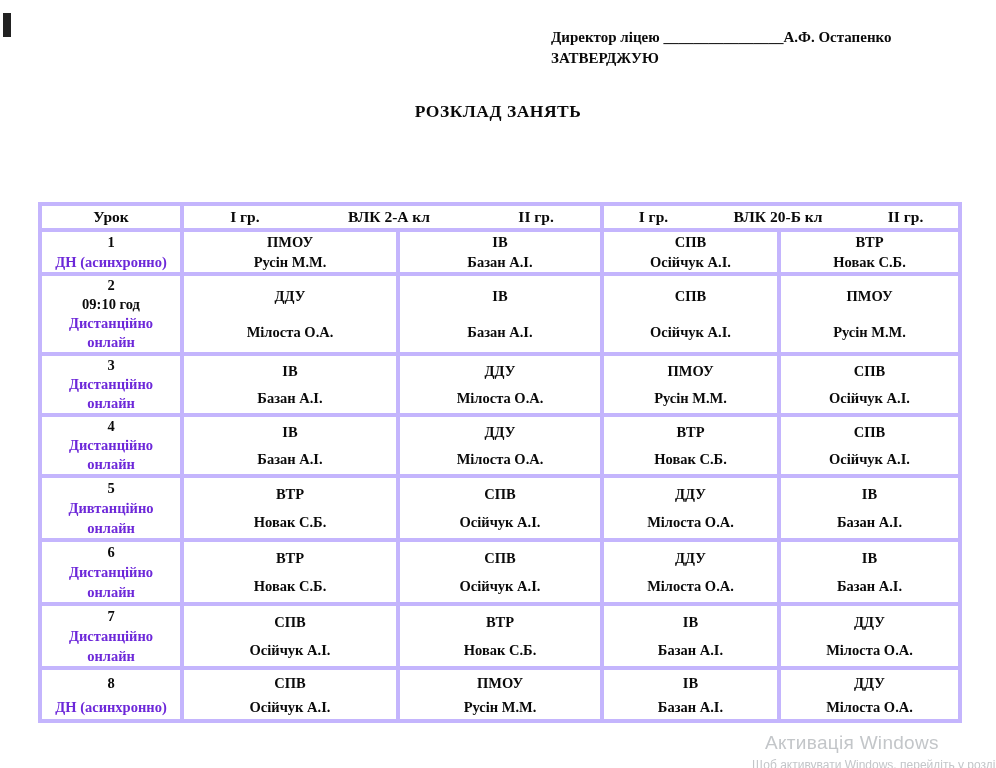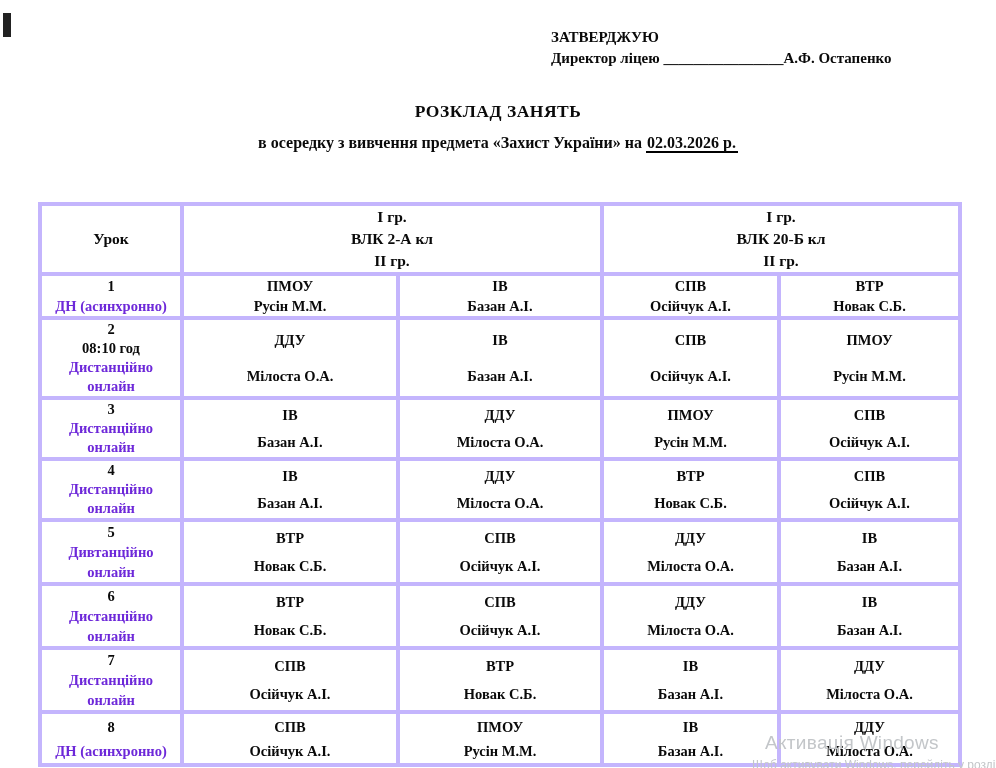--- a/index.html
+++ b/index.html
@@ -22,21 +22,21 @@
   .approval {
     position:absolute; left:551px; top:27px;
     font-size:15px; line-height:21px; white-space:nowrap;
   }
 
   
   .title-block {
     position:absolute; left:38px; top:100px; width:920px;
     text-align:center; font-size:16px; line-height:23px;
   }
-  .title-main { font-size:17.5px; letter-spacing:.5px; margin-bottom:8px; }
+  .title-main { font-size:17.5px; letter-spacing:.5px; margin-bottom:16px; }
   .date-underline { border-bottom:2px solid #000; padding:0 2px 0 1px; }
 
   
   table.schedule {
     position:absolute; left:38px; top:202px;
     width:920px; border-collapse:collapse; table-layout:fixed;
     text-align:center; font-size:14.5px;
   }
   table.schedule td { border:4px solid #c4b5fd; padding:0 2px; vertical-align:middle; }
 
@@ -44,45 +44,44 @@
   tr.r1 { height:42px; } tr.r1 td.cell { line-height:20px; } tr.r1 td.lesson { line-height:20px; }
   tr.r2 { height:78px; } tr.r2 td.cell { line-height:36px; } tr.r2 td.lesson { line-height:19px; }
   tr.r3, tr.r4 { height:58px; } tr.r3 td.cell, tr.r4 td.cell { line-height:27px; }
   tr.r3 td.lesson, tr.r4 td.lesson { line-height:19px; }
   tr.r5, tr.r6, tr.r7 { height:62px; } tr.r5 td.cell, tr.r6 td.cell, tr.r7 td.cell { line-height:28px; }
   tr.r5 td.lesson, tr.r6 td.lesson, tr.r7 td.lesson { line-height:20px; }
   tr.r8 { height:53px; } tr.r8 td.cell { line-height:24px; } tr.r8 td.lesson { line-height:24px; }
 
   .red { color:#6d28d9; }
 
-  .grp-head { display:flex; justify-content:space-around; align-items:center;flex-direction:column; }
+  .grp-head { display:flex; justify-content:space-around; align-items:center; }
   .grp-head span { white-space:nowrap; }
 
   
   .watermark {
     position:absolute; left:765px; top:731px;
     font-family:"Liberation Sans", "DejaVu Sans", sans-serif;
     font-weight:normal; color:#c3c6c9;
   }
   .watermark .wm-title { font-size:19px; line-height:24px; letter-spacing:.3px; }
   .watermark .wm-sub { font-size:12px; line-height:14px; margin-top:3px; margin-left:-13px; white-space:nowrap; }
 </style>
 </head>
 <body>
 
 <div class="corner-mark"></div>
 
 <div class="approval">
+  <div><span>Директор ліцею </span><span>________________</span><span>А.Ф. Остапенко</span></div>
   <div>ЗАТВЕРДЖУЮ</div>
-  <div><span>Директор ліцею </span><span>________________</span><span>А.Ф. Остапенко</span></div>
 </div>
 
 <div class="title-block">
   <div class="title-main">РОЗКЛАД  ЗАНЯТЬ</div>
-  <div><span>в осередку з вивчення предмета «Захист України» на </span><span class="date-underline">02.03.2026 р.</span></div>
 </div>
 
 <table class="schedule">
   <colgroup>
     <col style="width:142px">
       <col style="width:216px">
       <col style="width:204px">
       <col style="width:177px">
       <col style="width:181px">
   </colgroup>
@@ -124,21 +123,21 @@
         </td>
     <td class="cell">
           <div>ВТР</div>
           <div>Новак С.Б.</div>
         </td>
   </tr>
 
   <tr class="r2">
     <td class="lesson">
       <div>2</div>
-      <div>08:10 год</div>
+      <div>09:10 год</div>
       <div class="red">Дистанційно</div>
       <div class="red">онлайн</div>
     </td>
     <td class="cell">
           <div>ДДУ</div>
           <div>Мілоста О.А.</div>
         </td>
     <td class="cell">
           <div>ІВ</div>
           <div>Базан А.І.</div>

